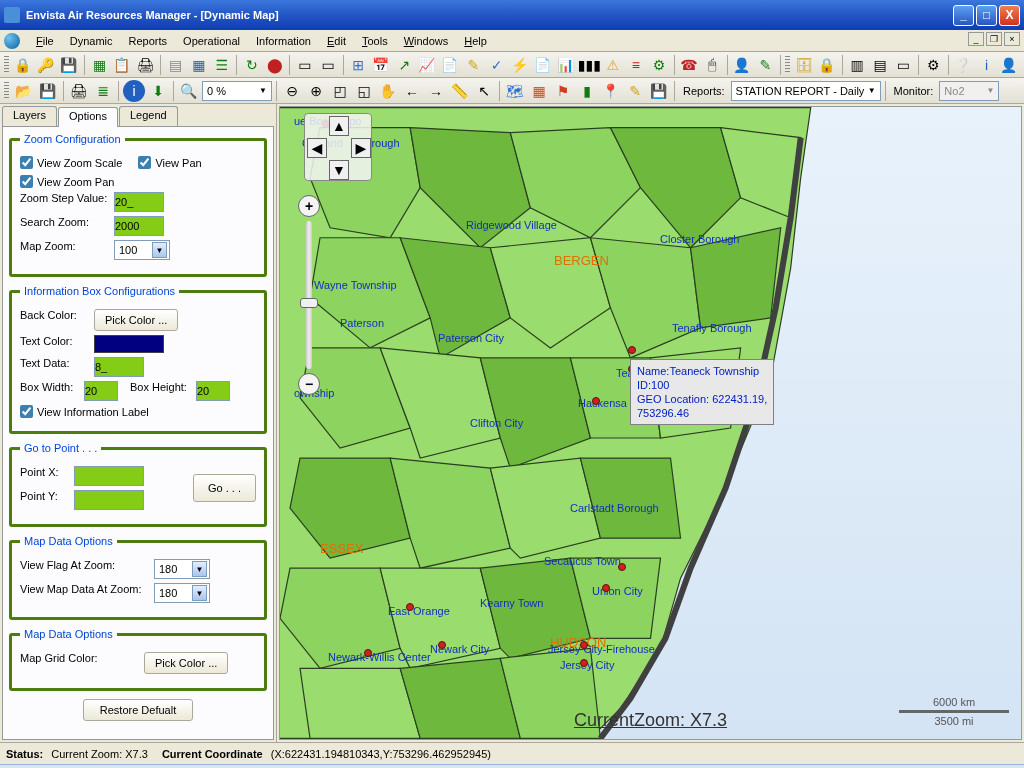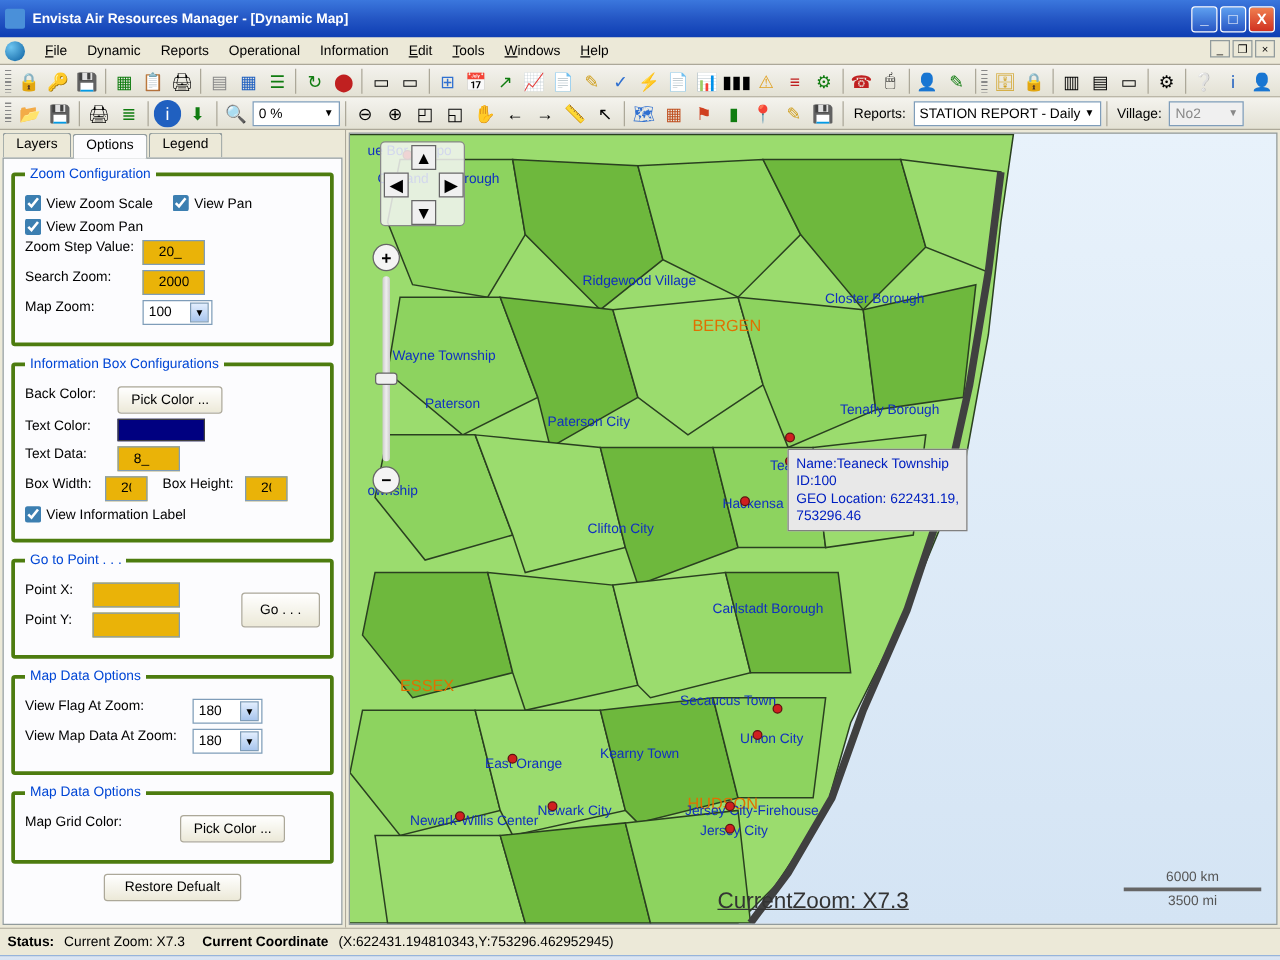--- a/index.html
+++ b/index.html
@@ -35,21 +35,21 @@
 .tab { padding: 2px 10px; border: 1px solid #919b9c; border-bottom: none; background: #ece9d8; cursor: pointer; border-radius: 3px 3px 0 0; margin-right: 1px; }
 .tab.active { background: #fcfcfe; position: relative; top: 1px; }
 .tabbody { flex: 1; border: 1px solid #919b9c; background: #fcfcfe; padding: 6px; overflow: auto; }
 
 fieldset { border: 3px solid #4d7c0f; border-radius: 3px; margin-bottom: 8px; padding: 8px 8px 10px 8px; }
 legend { color: #0046d5; padding: 0 4px; }
 .chk { display: flex; align-items: center; gap: 4px; margin: 3px 0; }
 .chk input { width: 13px; height: 13px; accent-color: #3c7fb1; }
 .frow { display: flex; align-items: flex-start; gap: 6px; margin: 4px 0; }
 .frow label { min-width: 88px; }
-.txt { border: 1px solid #7f9db9; background: #eab308; height: 20px; padding: 0 12px; width: 50px; }
+.txt { border: 1px solid #7f9db9; background: #84cc16; height: 20px; padding: 0 0; width: 50px; }
 .txtw { width: 70px; }
 .combo { border: 1px solid #7f9db9; background: white; height: 20px; display: flex; align-items: center; padding: 0 2px 0 4px; width: 56px; }
 .combo .arr { margin-left: auto; width: 15px; height: 16px; background: linear-gradient(to bottom,#e2eefe,#a9c6ee); border: 1px solid #7f9db9; display: flex; align-items: center; justify-content: center; font-size: 8px; }
 .btn { border: 1px solid #aca899; background: linear-gradient(to bottom,#fff,#ece9d8); padding: 2px 10px; border-radius: 3px; cursor: pointer; height: 22px; display: inline-flex; align-items: center; }
 .colorswatch { border: 1px solid #404040; width: 70px; height: 18px; background: #000080; cursor: pointer; }
 
 .mappanel { flex: 1; display: flex; flex-direction: column; background: #ece9d8; }
 .maptabs { height: 22px; display: flex; padding: 2px 2px 0 48px; }
 .mapview { flex: 1; margin: 2px; border: 1px solid #919b9c; position: relative; background: linear-gradient(to bottom, #e8f2fb 0%, #d4e4f4 100%); overflow: hidden; }
 
@@ -200,21 +200,21 @@
   <div class="tbtn" style="color:#3070d0">📍</div>
   <div class="tbtn" style="color:#d0a020">✎</div>
   <div class="tbtn" style="color:#c02020">💾</div>
   <div class="sep"></div>
   <span class="tb-label">Reports:</span>
   <div class="tb-combo" style="min-width:150px">
       <span>STATION REPORT - Daily</span>
       <span class="arr">▼</span>
     </div>
   <div class="sep"></div>
-  <span class="tb-label">Village:</span>
+  <span class="tb-label">Monitor:</span>
   <div class="tb-combo" style="min-width:60px;background:#f0f0f0;color:#888">
       <span>No2</span>
       <span class="arr">▼</span>
     </div>
 </div>
 
 <div class="content">
   <div class="leftpanel">
     <div class="tabrow">
       <div class="tab">Layers</div>
@@ -371,21 +371,21 @@
       <div class="mlabel" style="top:126px;left:380px">Closter Borough</div>
       <div class="clabel" style="top:146px;left:274px">BERGEN</div>
       <div class="mlabel" style="top:172px;left:34px">Wayne Township</div>
       <div class="mlabel" style="top:210px;left:60px">Paterson</div>
       <div class="mlabel" style="top:225px;left:158px">Paterson City</div>
       <div class="mlabel" style="top:215px;left:392px">Tenafly Borough</div>
       <div class="mlabel" style="top:260px;left:336px">Tean</div>
       <div class="mlabel" style="top:290px;left:298px">Hackensa</div>
       <div class="mlabel" style="top:280px;left:14px">ownship</div>
       <div class="mlabel" style="top:310px;left:190px">Clifton City</div>
-      <div class="mlabel" style="top:374px;left:290px">Carlstadt Borough</div>
+      <div class="mlabel" style="top:395px;left:290px">Carlstadt Borough</div>
       <div class="clabel" style="top:434px;left:40px">ESSEX</div>
       <div class="mlabel" style="top:448px;left:264px">Secaucus Town</div>
       <div class="mlabel" style="top:498px;left:108px">East Orange</div>
       <div class="mlabel" style="top:490px;left:200px">Kearny Town</div>
       <div class="mlabel" style="top:478px;left:312px">Union City</div>
       <div class="clabel" style="top:528px;left:270px">HUDSON</div>
       <div class="mlabel" style="top:544px;left:48px">Newark-Willis Center</div>
       <div class="mlabel" style="top:536px;left:150px">Newark City</div>
       <div class="mlabel" style="top:536px;left:268px">Jersey City-Firehouse</div>
       <div class="mlabel" style="top:552px;left:280px">Jersey City</div>

